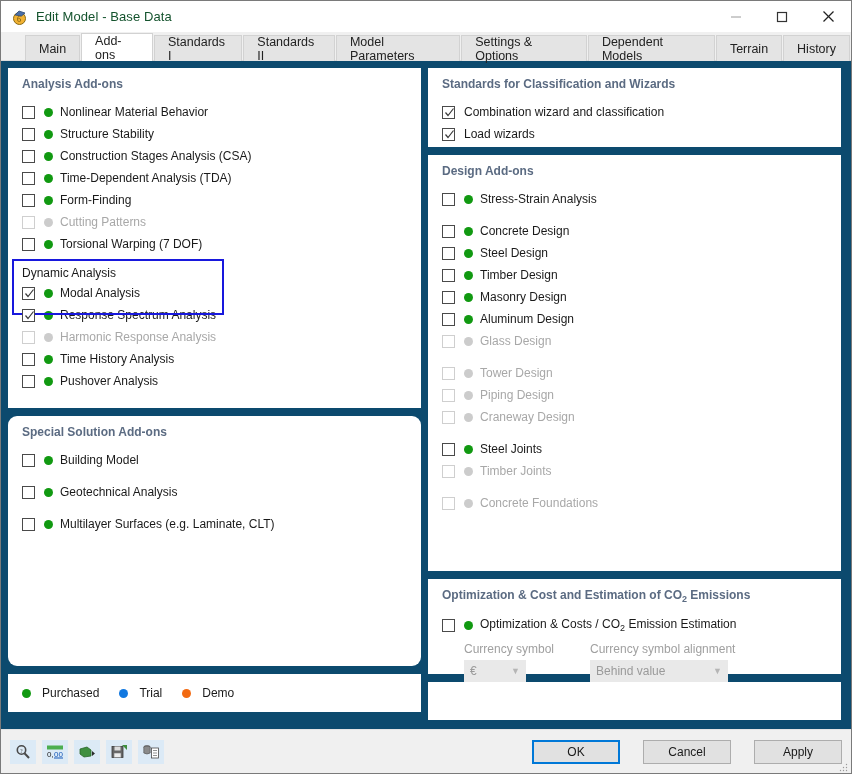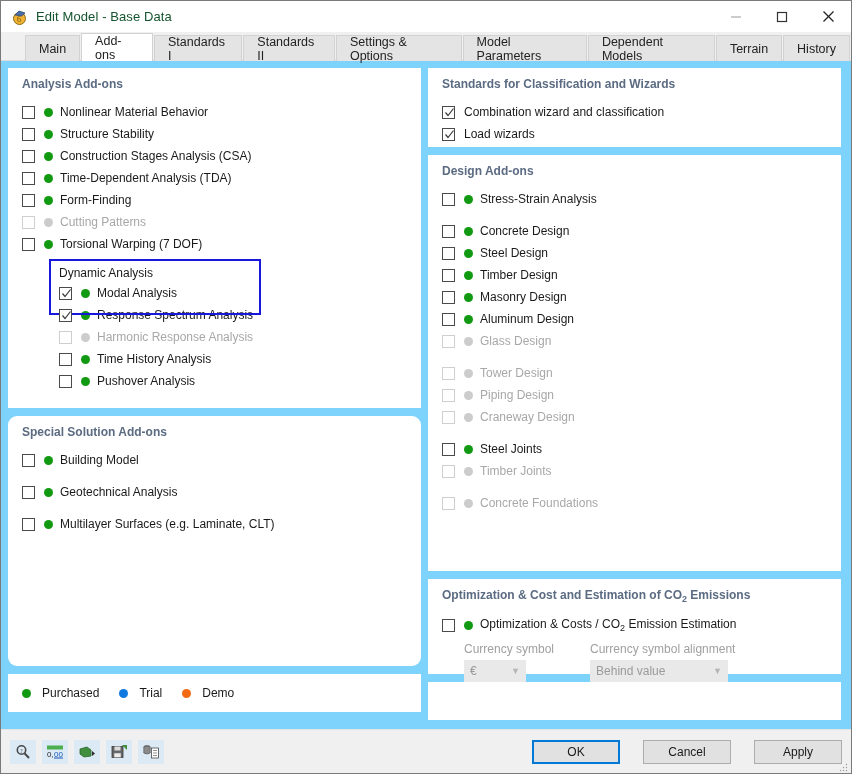--- a/index.html
+++ b/index.html
@@ -94,21 +94,21 @@
   }
   .tab.active {
     background: #ffffff;
     height: 28px;
     border-color: #d2d2d2;
     z-index: 3;
   }
   
   .content {
     flex: 1 1 auto;
-    background: #7dd3fc;
+    background: #0c4a6e;
     position: relative;
     padding: 7px 7px 0 7px;
     box-sizing: border-box;
     display: flex;
     gap: 7px;
     overflow: hidden;
   }
   .col {
     width: 413px;
     display: flex;
@@ -300,22 +300,22 @@
           </svg>
       </div>
     </div>
   </div>
 
   <div class="tabstrip">
     <div class="tab">Main</div>
     <div class="tab active">Add-ons</div>
     <div class="tab">Standards I</div>
     <div class="tab">Standards II</div>
+    <div class="tab">Model Parameters</div>
     <div class="tab">Settings &amp; Options</div>
-    <div class="tab">Model Parameters</div>
     <div class="tab">Dependent Models</div>
     <div class="tab">Terrain</div>
     <div class="tab">History</div>
   </div>
 
   <div class="content">
 
     <div class="col">
 
       <div class="panel" style="height:340px;">
@@ -350,21 +350,21 @@
           <span class="cb disabled"></span>
           <span class="dot grey"></span>
           <span class="lbl disabled">Cutting Patterns</span>
         </div>
         <div class="row">
           <span class="cb"></span>
           <span class="dot green"></span>
           <span class="lbl">Torsional Warping (7 DOF)</span>
         </div>
 
-        <div class="dyn-wrap" style="margin-top:8px;margin-left:37px;">
+        <div class="dyn-wrap" style="margin-top:8px;">
           <div class="dyn-box"></div>
           <div class="group-label">Dynamic Analysis</div>
           <div class="row">
             <span class="cb">
               <svg class="tick" viewBox="0 0 11 11">
                   <polyline points="1.5,5.5 4,8.5 9.5,1.5" fill="none" stroke="#3a3a3a" stroke-width="1.2"></polyline>
                 </svg>
             </span>
             <span class="dot green"></span>
             <span class="lbl">Modal Analysis</span>

